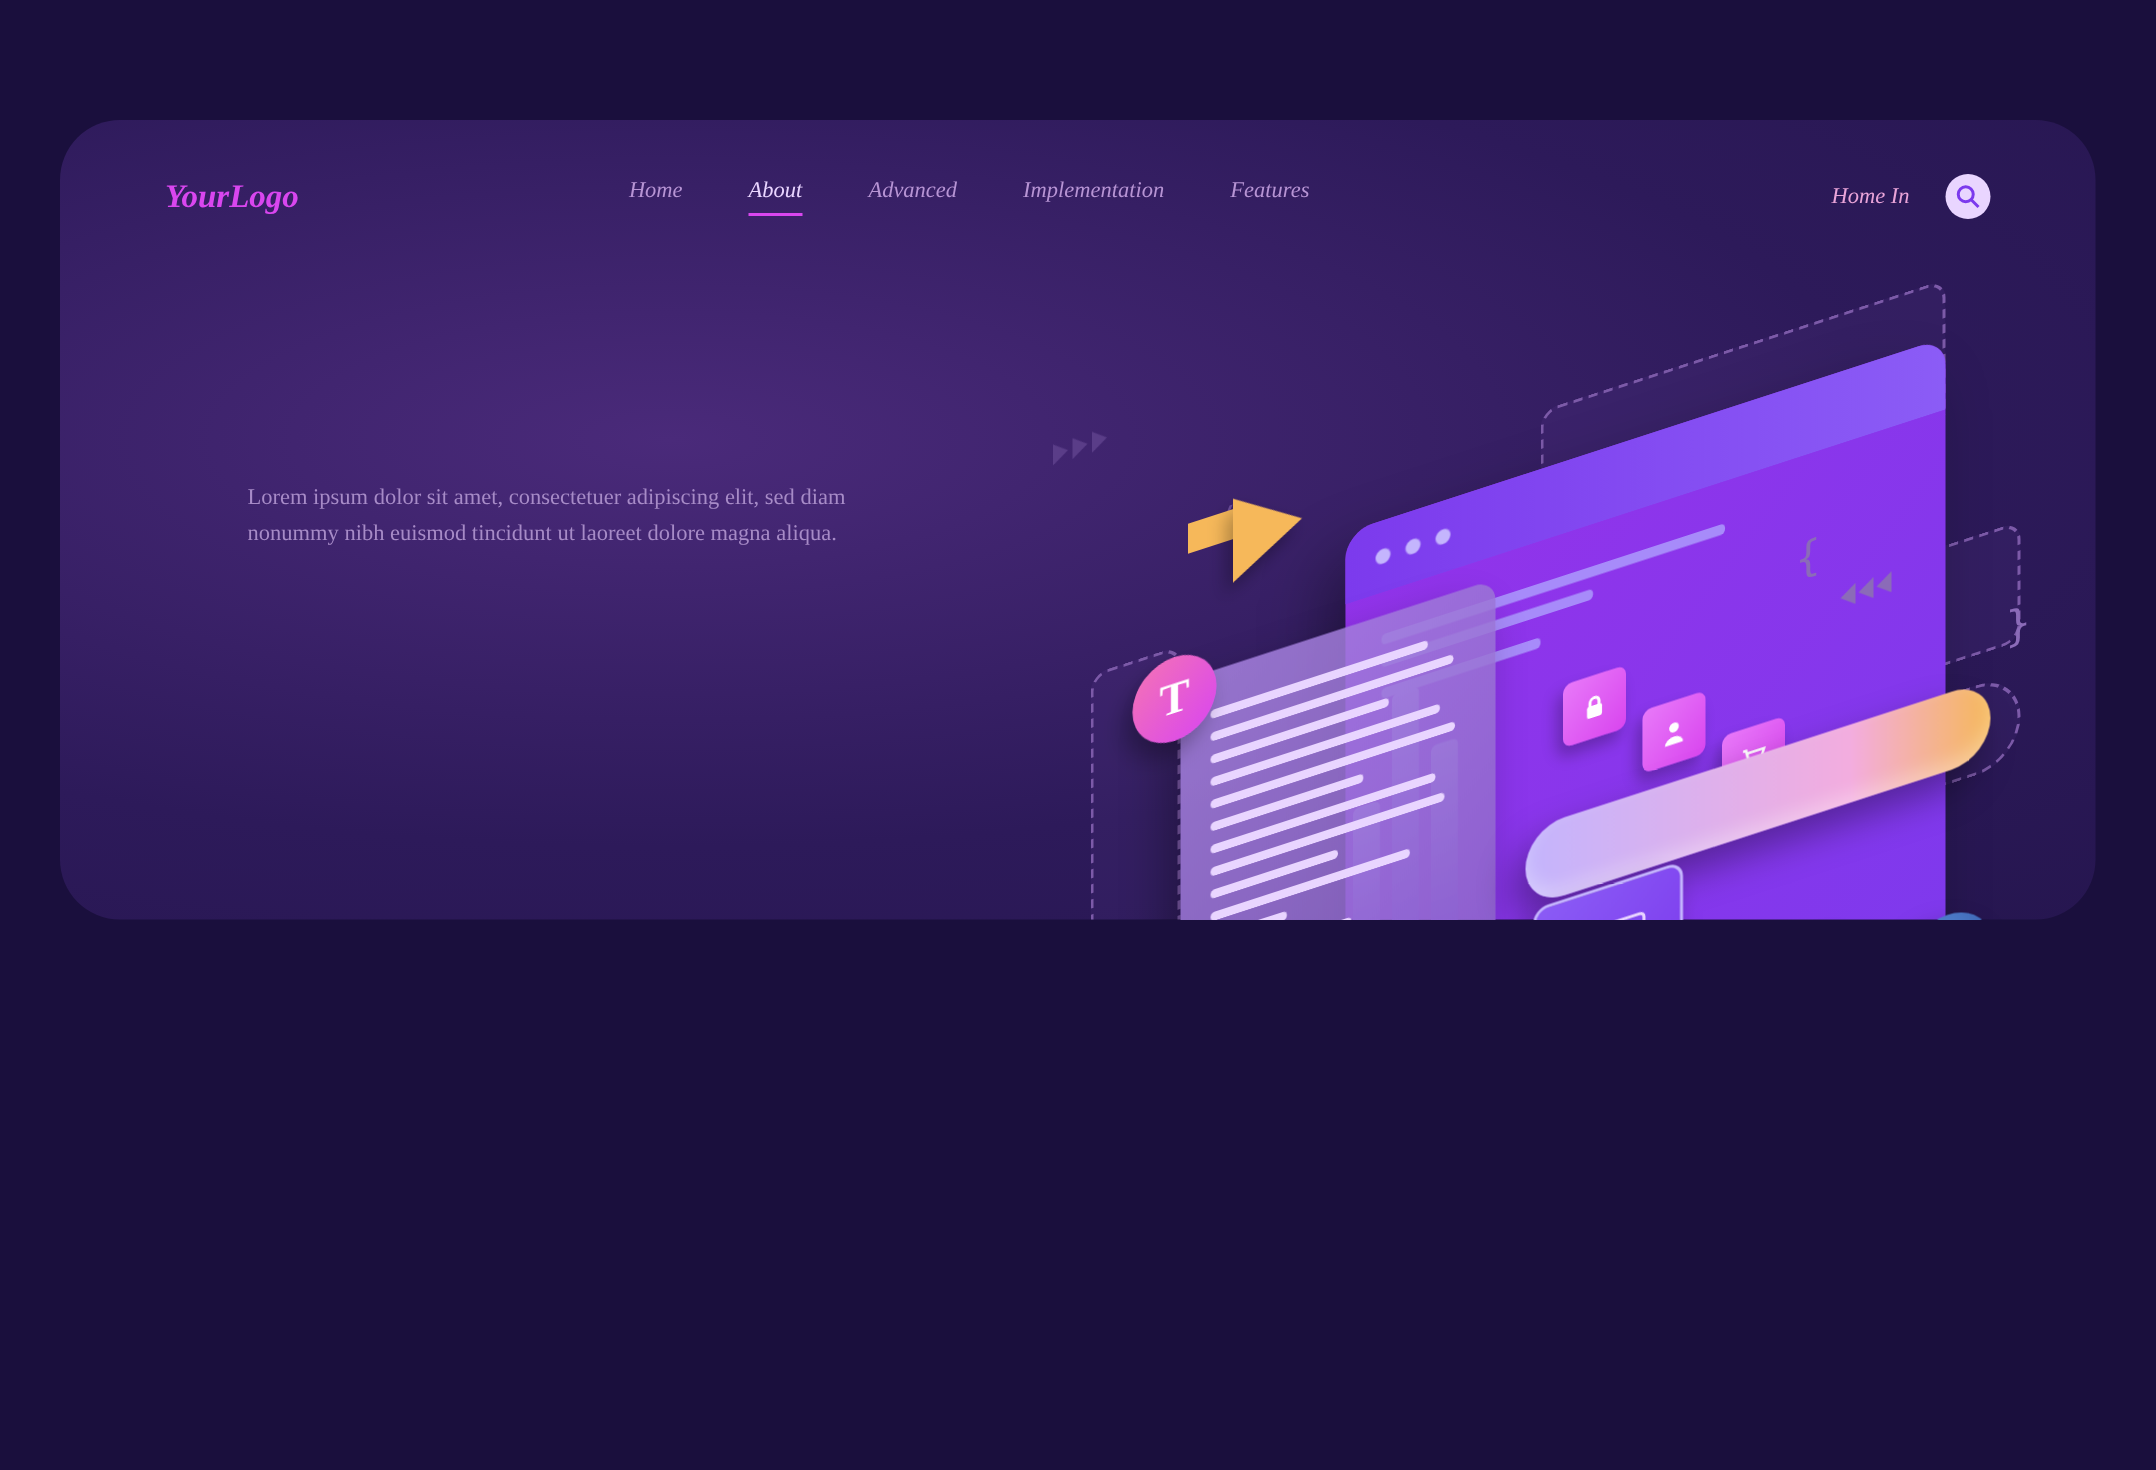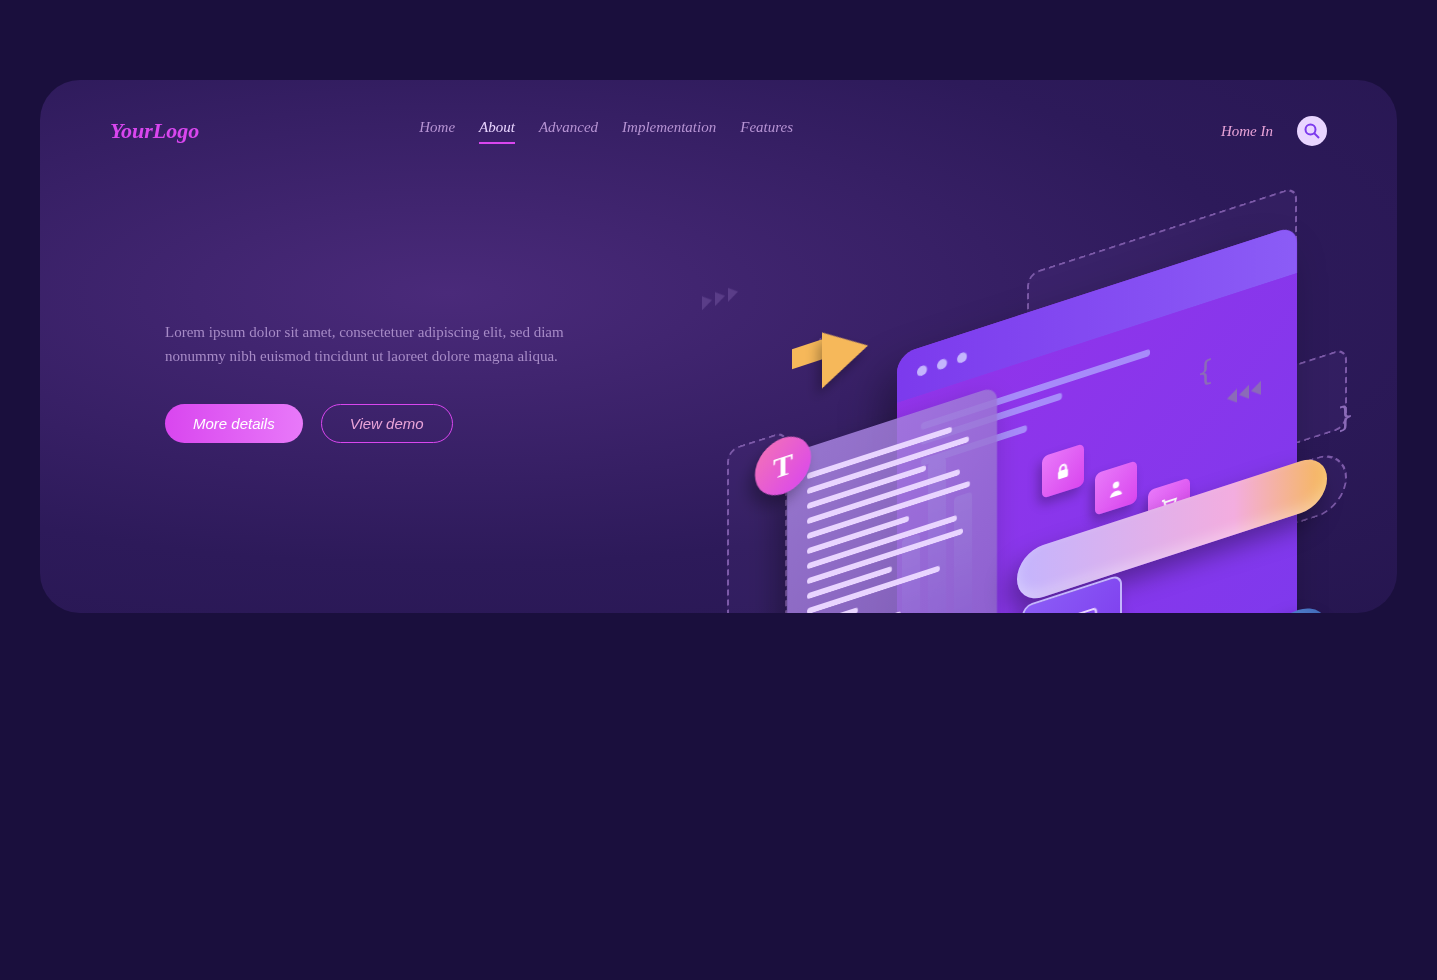--- a/index.html
+++ b/index.html
@@ -28,21 +28,21 @@
   }
   .logo{
     color:#d946ef;
     font-style:italic;
     font-size:22px;
     font-weight:600;
     margin-right:180px;
   }
   .nav-links{
     display:flex;
-    gap:24px;
+    gap:44px;
   }
   .nav-link{
     color:#b794d4;
     font-size:15px;
     font-style:italic;
     cursor:pointer;
     padding-bottom:6px;
   }
   .nav-link.active{
     color:#e9d5ff;
@@ -77,21 +77,21 @@
     color:#fff;
     font-size:52px;
     line-height:1.25;
     font-weight:400;
     margin-bottom:24px;
   }
   .desc{
     color:#a78bc7;
     font-size:15px;
     line-height:1.6;
-    margin-bottom:36px;
+    margin-bottom:16px;
   }
   .btns{display:flex;gap:18px;}
   .btn{
     padding:10px 28px;
     border-radius:22px;
     font-style:italic;
     font-size:15px;
     cursor:pointer;
     border:none;
   }
@@ -271,24 +271,20 @@
         <svg width="16" height="16">
             <circle cx="6.5" cy="6.5" r="5" class="mag"></circle>
             <line x1="10" y1="10" x2="15" y2="15" class="mag"></line>
           </svg>
       </div>
     </div>
   </div>
 
   <div class="hero">
     <p class="desc">Lorem ipsum dolor sit amet, consectetuer adipiscing elit, sed diam nonummy nibh euismod tincidunt ut laoreet dolore magna aliqua.</p>
-    <div class="btns">
-      <button class="btn btn-primary">More details</button>
-      <button class="btn btn-outline">View demo</button>
-    </div>
   </div>
 
   <div class="illus">
 
     <div class="iso dashed-box wf1"></div>
     <div class="iso dashed-box wf2"></div>
     <div class="iso dashed-box wf3"></div>
     <div class="iso dashed-box wfv"></div>
 
     <div class="iso tris-top">

